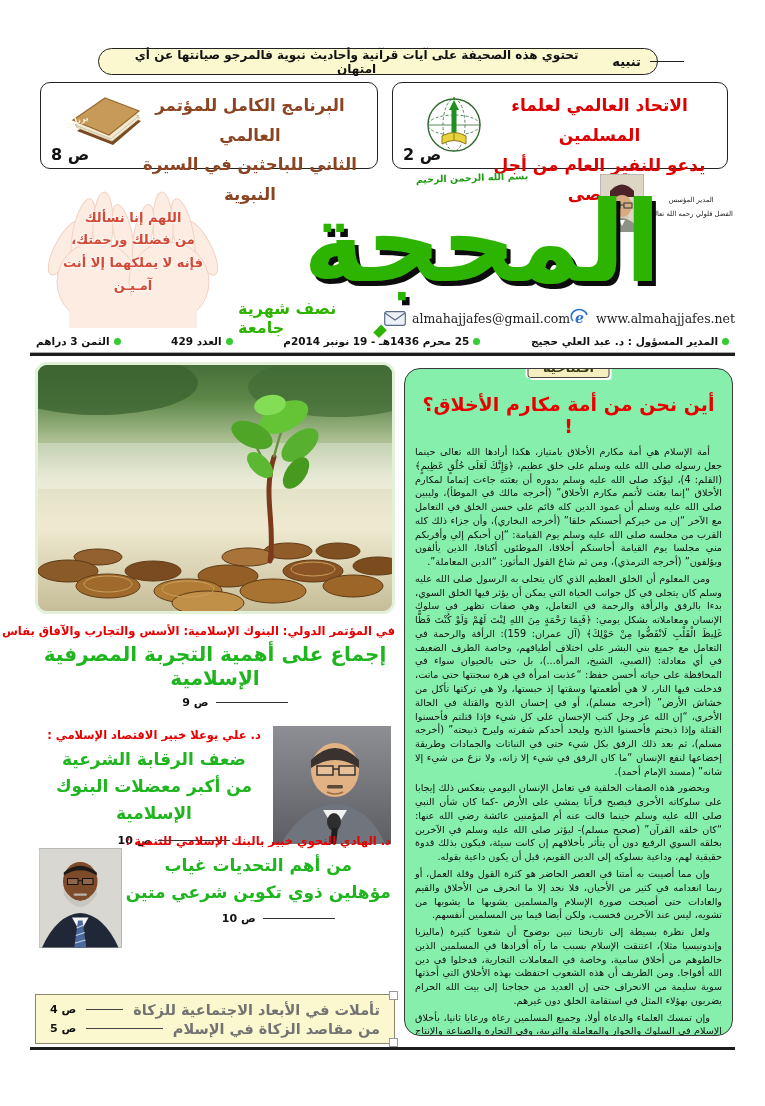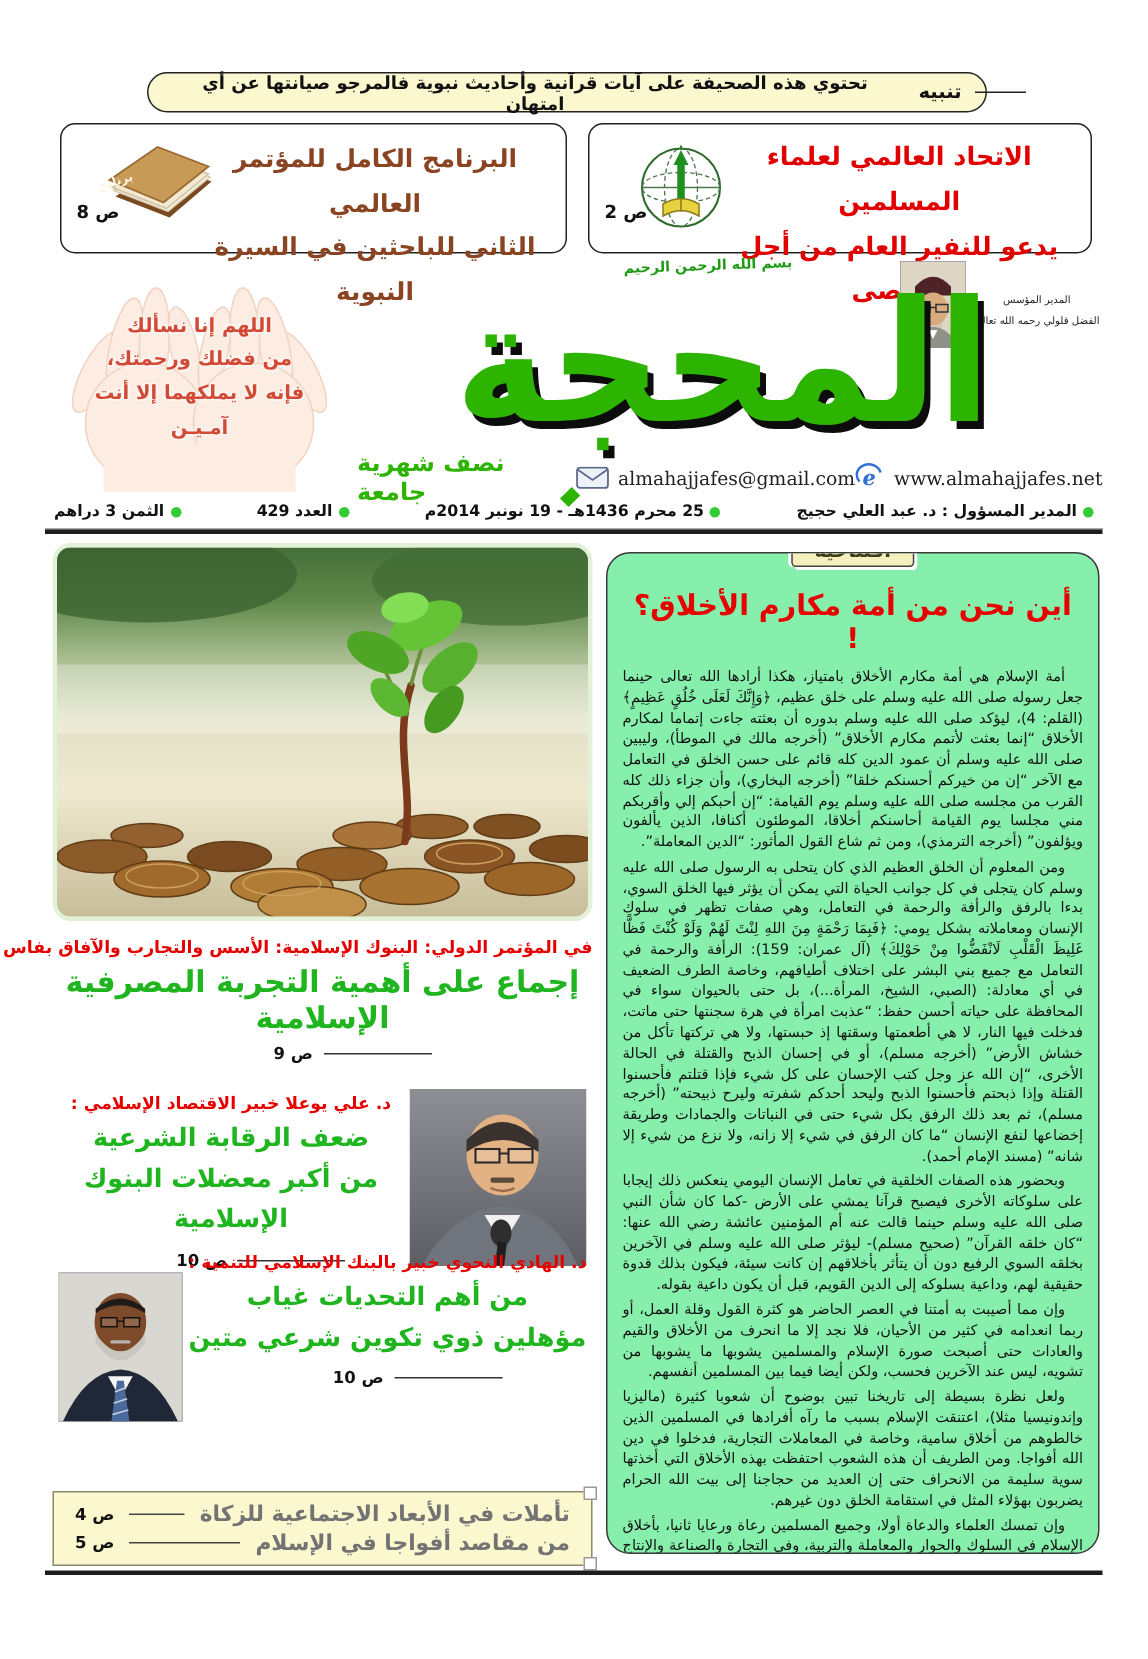--- a/index.html
+++ b/index.html
@@ -13,21 +13,21 @@
     background:#fbf8d0; border:1.3px solid #222; border-radius:14px;
     display:flex; align-items:center; padding:0 16px; }
   .ntc-label { font-weight:bold; font-size:13px; margin-left:14px; }
   .ntc-text { flex:1; text-align:center; font-size:12px; font-weight:bold; }
   .ntail { position:absolute; top:61px; left:650px; width:34px; border-top:1.3px solid #222; }
   
   .tbox { position:absolute; top:82px; height:87px; background:#fff;
     border:1.3px solid #222; border-radius:10px;padding-left:27px; }
   .tbox.union { left:392px; width:336px; }
   .tbox.program { left:40px; width:338px; }
-  .tbox .pg { position:absolute; left:10px; bottom:20px; font-size:12px; font-weight:bold; color:#111; }
+  .tbox .pg { position:absolute; left:10px; bottom:4px; font-size:16px; font-weight:bold; color:#111; }
   .union-txt { position:absolute; right:10px; top:8px; width:235px; text-align:center;
     color:#e00000; font-weight:bold; font-size:17px; line-height:1.75; }
   .union-logo { position:absolute; left:32px; top:13px; }
   .prog-txt { position:absolute; right:8px; top:8px; width:238px; text-align:center;
     color:#8a4422; font-weight:bold; font-size:16.5px; line-height:1.8; }
   .book { position:absolute; left:26px; top:6px; }
   
   .masthead { position:absolute; top:170px; left:30px; width:705px; height:160px; }
   .hands { position:absolute; left:5px; top:6px; width:196px; height:152px; }
   .hands svg { position:absolute; inset:0; }
@@ -364,20 +364,20 @@
 
   <div class="zakat">
     <span class="fold tl"></span>
     <span class="fold bl"></span>
     <div class="zrow">
       <span class="zt">تأملات في الأبعاد الاجتماعية للزكاة</span>
       <span class="zlead"></span>
       <span class="zp">ص 4</span>
     </div>
     <div class="zrow">
-      <span class="zt">من مقاصد أفواجا في الإسلام</span>
+      <span class="zt">من مقاصد الزكاة في الإسلام</span>
       <span class="zlead"></span>
       <span class="zp">ص 5</span>
     </div>
   </div>
 </div>
 
 <div class="hrule r2"></div>
 
 </body></html>

